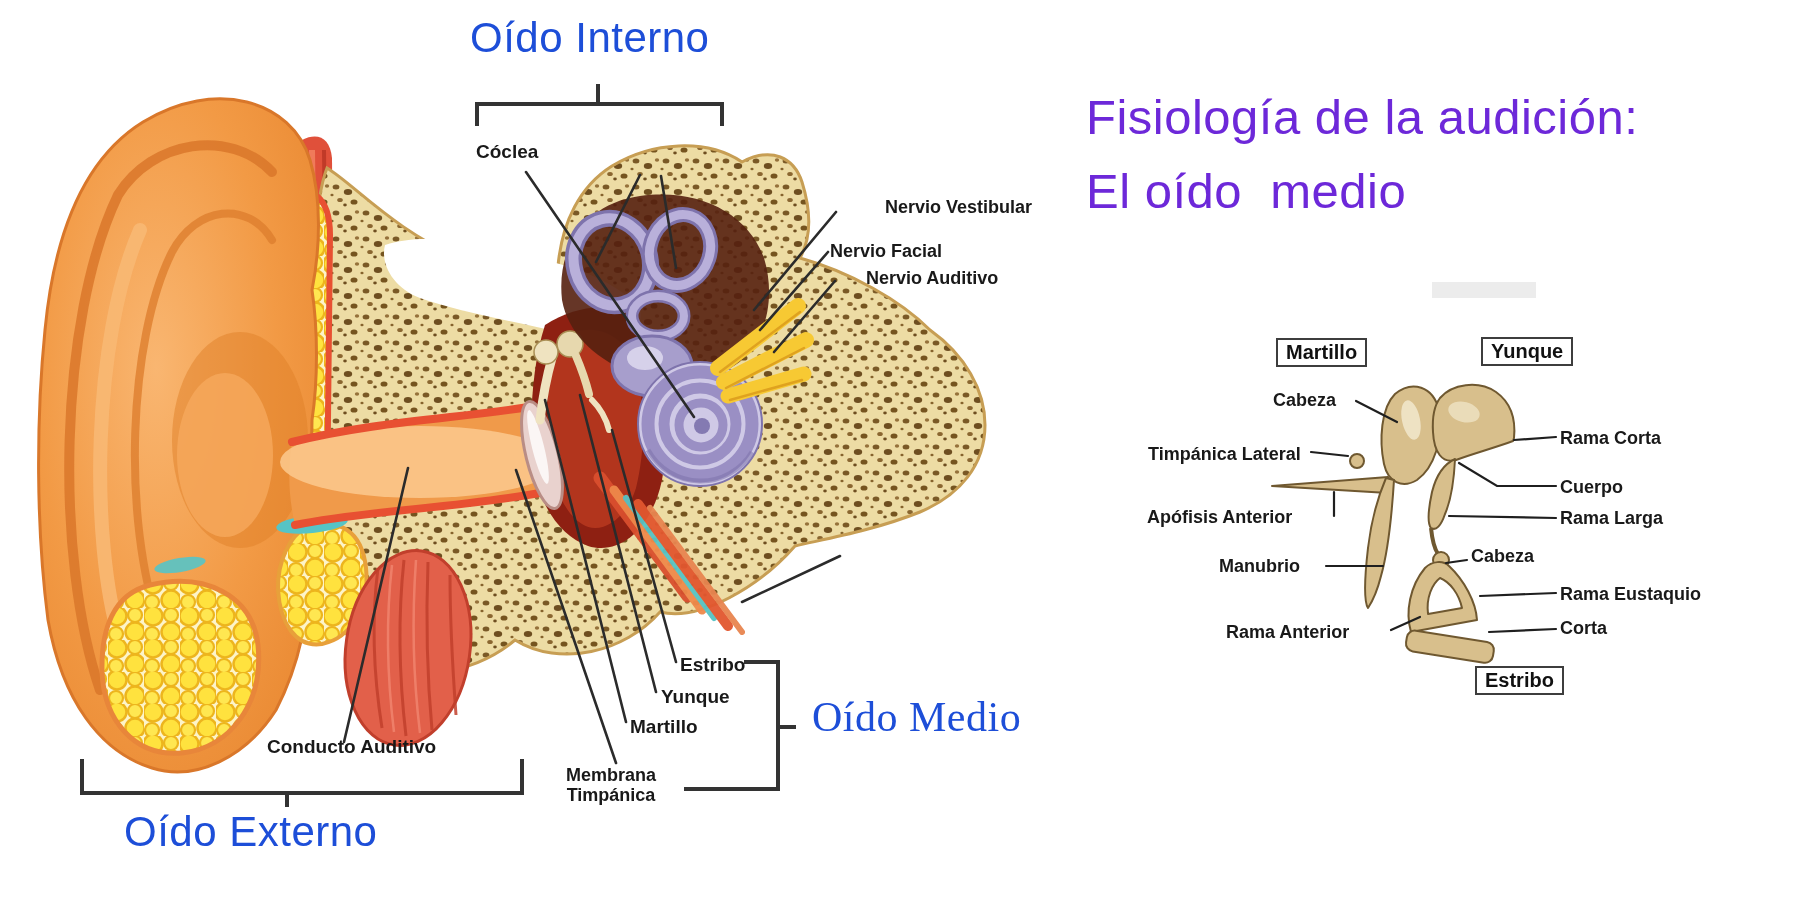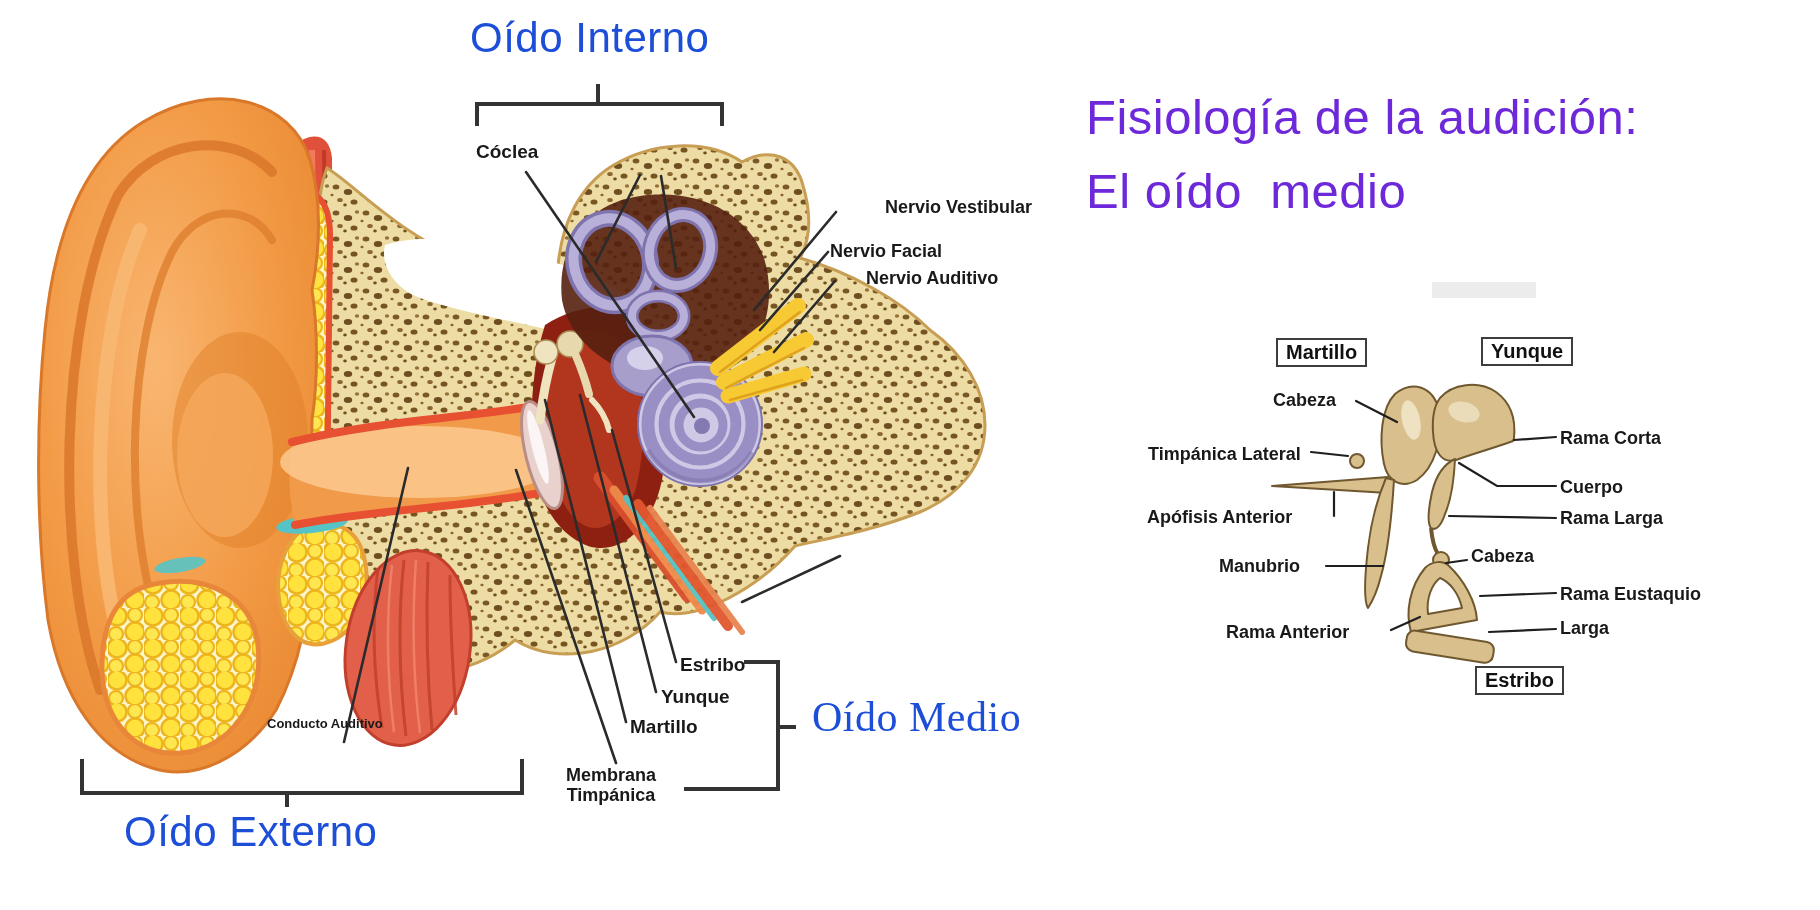--- a/index.html
+++ b/index.html
@@ -255,31 +255,31 @@
 
   <span class="lbl" style="left:476px;top:141px;font-size:19px;">Cóclea</span>
   <span class="lbl" style="left:841px;top:197px;margin-left:44px;">Nervio Vestibular</span>
   <span class="lbl" style="left:830px;top:241px;">Nervio Facial</span>
   <span class="lbl" style="left:866px;top:268px;">Nervio Auditivo</span>
   <span class="lbl" style="left:680px;top:654px;font-size:19px;">Estribo</span>
   <span class="lbl" style="left:661px;top:686px;font-size:19px;">Yunque</span>
   <span class="lbl" style="left:630px;top:716px;font-size:19px;">Martillo</span>
   <span class="lbl multi-left" style="left:566px;top:765px;">Membrana
 Timpánica</span>
-  <span class="lbl" style="left:267px;top:717px;font-size:13px;">Conducto Auditivo</span>
+  <span class="lbl" style="left:267px;top:736px;font-size:19px;">Conducto Auditivo</span>
 
   <span class="boxlbl" style="left:1276px;top:338px;">Martillo</span>
   <span class="boxlbl" style="left:1481px;top:337px;">Yunque</span>
   <span class="boxlbl" style="left:1475px;top:666px;">Estribo</span>
 
   <span class="lbl" style="left:1273px;top:390px;">Cabeza</span>
   <span class="lbl" style="left:1148px;top:444px;">Timpánica Lateral</span>
   <span class="lbl" style="left:1147px;top:507px;">Apófisis Anterior</span>
   <span class="lbl" style="left:1219px;top:556px;">Manubrio</span>
   <span class="lbl" style="left:1226px;top:622px;">Rama Anterior</span>
   <span class="lbl" style="left:1560px;top:428px;">Rama Corta</span>
   <span class="lbl" style="left:1560px;top:477px;">Cuerpo</span>
   <span class="lbl" style="left:1560px;top:508px;">Rama Larga</span>
   <span class="lbl" style="left:1471px;top:546px;">Cabeza</span>
   <span class="lbl" style="left:1560px;top:584px;">Rama Eustaquio</span>
-  <span class="lbl" style="left:1560px;top:618px;">Larga</span>
+  <span class="lbl" style="left:1560px;top:618px;">Corta</span>
 
 </div>
 
 </body></html>

